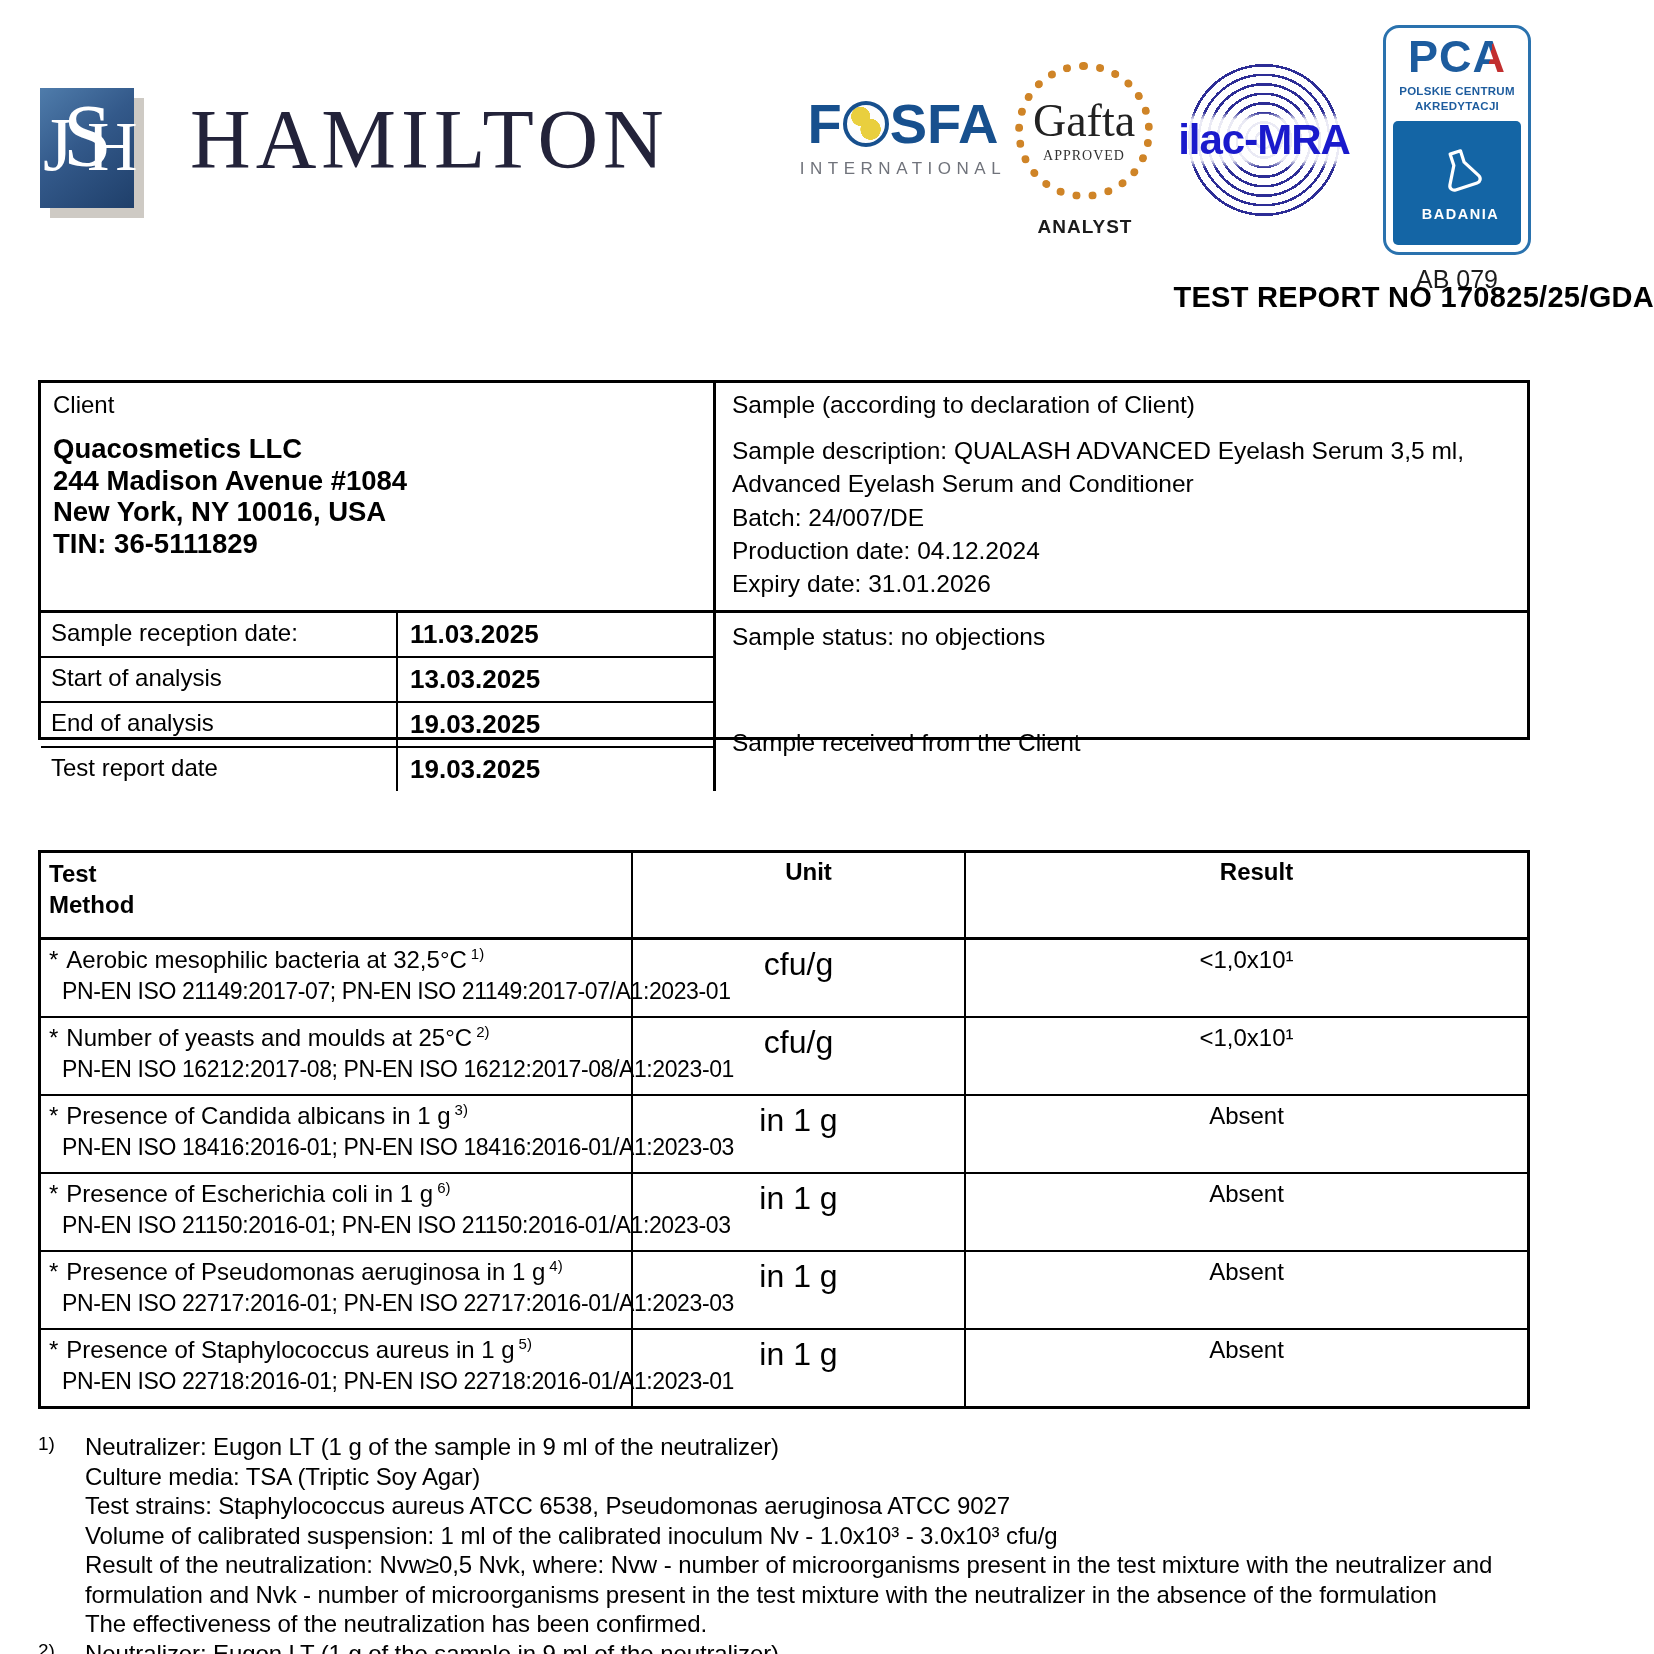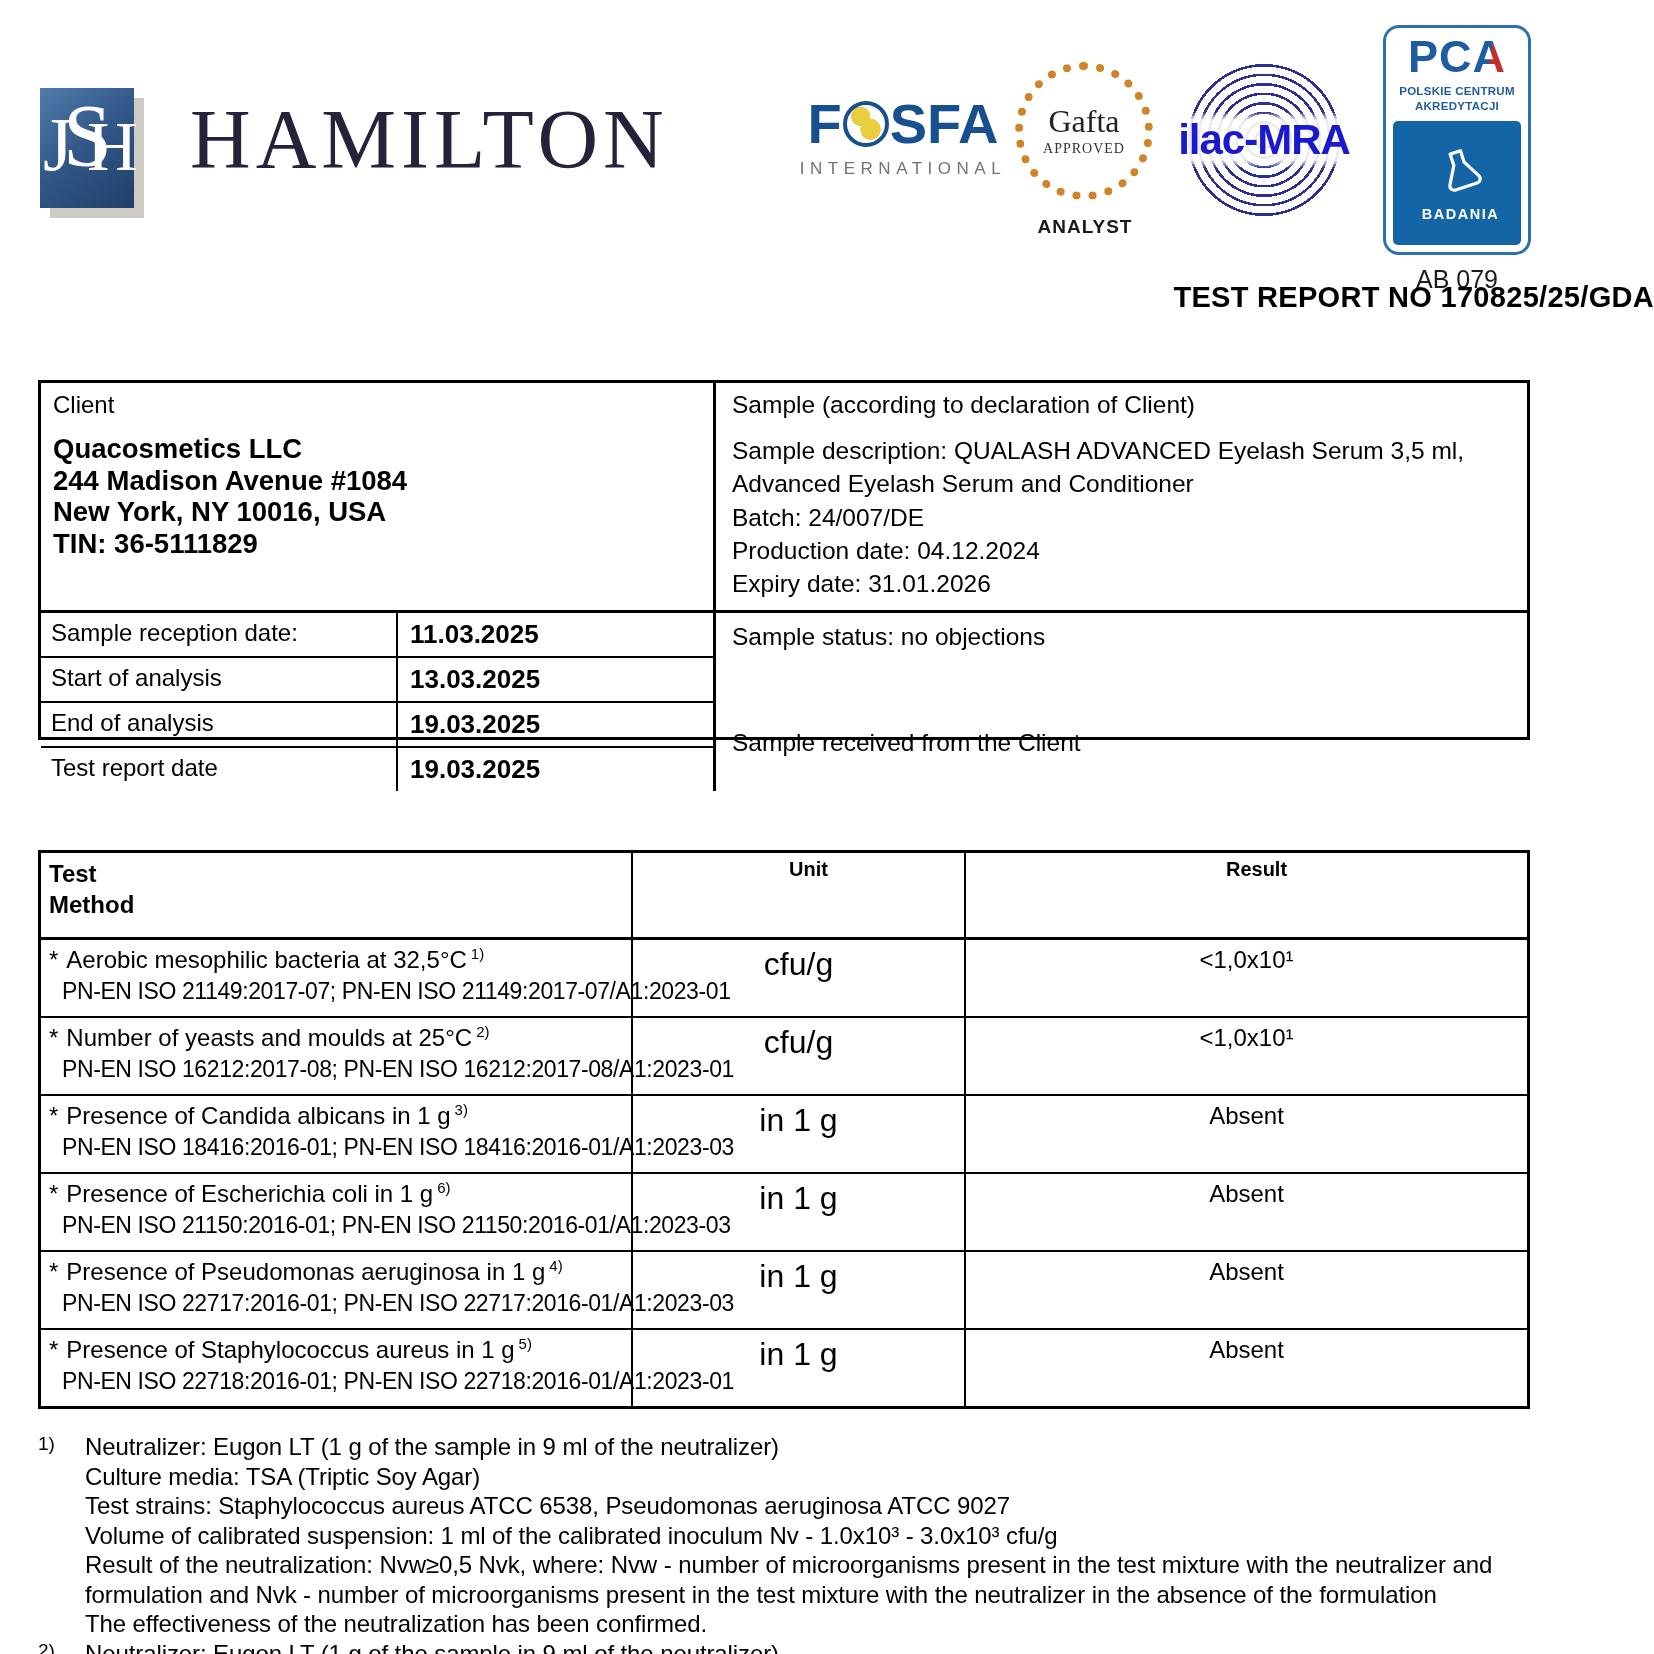--- a/index.html
+++ b/index.html
@@ -25,21 +25,21 @@
   .fosfa-globe{width:46px;height:46px;border-radius:50%;border:4px solid #17508e;box-sizing:border-box;
     background:
       radial-gradient(circle at 36% 30%, #e9cf3e 0 26%, rgba(0,0,0,0) 27%),
       radial-gradient(ellipse at 62% 64%, #e9cf3e 0 30%, rgba(0,0,0,0) 31%),
       #fdfdfd;}
   .fosfa-sub{margin-top:7px;font-size:17px;letter-spacing:5.5px;color:#70737b;}
 
   .gafta{position:absolute;left:1015px;top:62px;width:140px;text-align:center;}
   .gafta-ring{width:138px;height:138px;border-radius:50%;border:8px dotted #cf8427;box-sizing:border-box;
     display:flex;flex-direction:column;align-items:center;justify-content:center;background:#fff;}
-  .gafta-name{font-family:"Liberation Serif",serif;font-size:32px;color:#222;line-height:1;}
+  .gafta-name{font-family:"Liberation Serif",serif;font-size:46px;color:#222;line-height:1;}
   .gafta-approved{font-family:"Liberation Serif",serif;font-size:14px;letter-spacing:1px;color:#333;margin-top:4px;}
   .gafta-analyst{margin-top:16px;font-size:19px;font-weight:bold;letter-spacing:1px;color:#1b1b1b;}
 
   .ilac{position:absolute;left:1182px;top:58px;}
   .ilac-circle{width:164px;height:164px;border-radius:50%;position:relative;
     background:repeating-radial-gradient(circle at 50% 50%, #ffffff 0 7px, #2d2d96 7px 9.5px);}
   .ilac-text{position:absolute;top:50%;left:50%;transform:translate(-50%,-50%);
     font-size:42px;font-weight:bold;color:#1a1acc;letter-spacing:-1px;white-space:nowrap;
     background:linear-gradient(to bottom,rgba(255,255,255,0) 0,rgba(255,255,255,0.9) 14%,rgba(255,255,255,0.9) 86%,rgba(255,255,255,0) 100%);
     padding:4px 4px;}
@@ -78,21 +78,21 @@
 
   
   .results-table{position:absolute;left:38px;top:850px;width:1492px;border:3px solid #000;box-sizing:border-box;}
   .res-header{display:flex;height:84px;border-bottom:3px solid #000;font-weight:bold;}
   .res-row{display:flex;height:76px;border-bottom:2.5px solid #000;}
   .res-row:last-child{border-bottom:none;}
   .cell-test{width:592px;border-right:2.5px solid #000;padding:5px 8px;box-sizing:border-box;}
   .cell-unit{width:333px;border-right:2.5px solid #000;text-align:center;padding-top:6px;box-sizing:border-box;font-size:32px;}
   .cell-result{flex:1;text-align:center;padding-top:6px;font-size:24px;}
   .res-header .cell-test{font-size:24px;line-height:1.3;}
-  .res-header .cell-unit,.res-header .cell-result{font-size:20px;padding-top:5px;padding-left:20px;}
+  .res-header .cell-unit,.res-header .cell-result{font-size:24px;padding-top:5px;padding-left:20px;}
   .test-name{font-size:24px;}
   .test-name .star{margin-right:8px;}
   .test-name sup{font-size:15px;margin-left:4px;}
   .test-method{font-size:23px;letter-spacing:-0.4px;padding-left:13px;margin-top:4px;white-space:nowrap;}
 
   
   .footnotes{position:absolute;left:38px;top:1432px;width:1580px;}
   .footnote{display:flex;align-items:flex-start;}
   .fn-marker{width:47px;font-size:19px;padding-top:1px;flex-shrink:0;}
   .fn-body{font-size:24px;line-height:29.5px;letter-spacing:-0.1px;}

